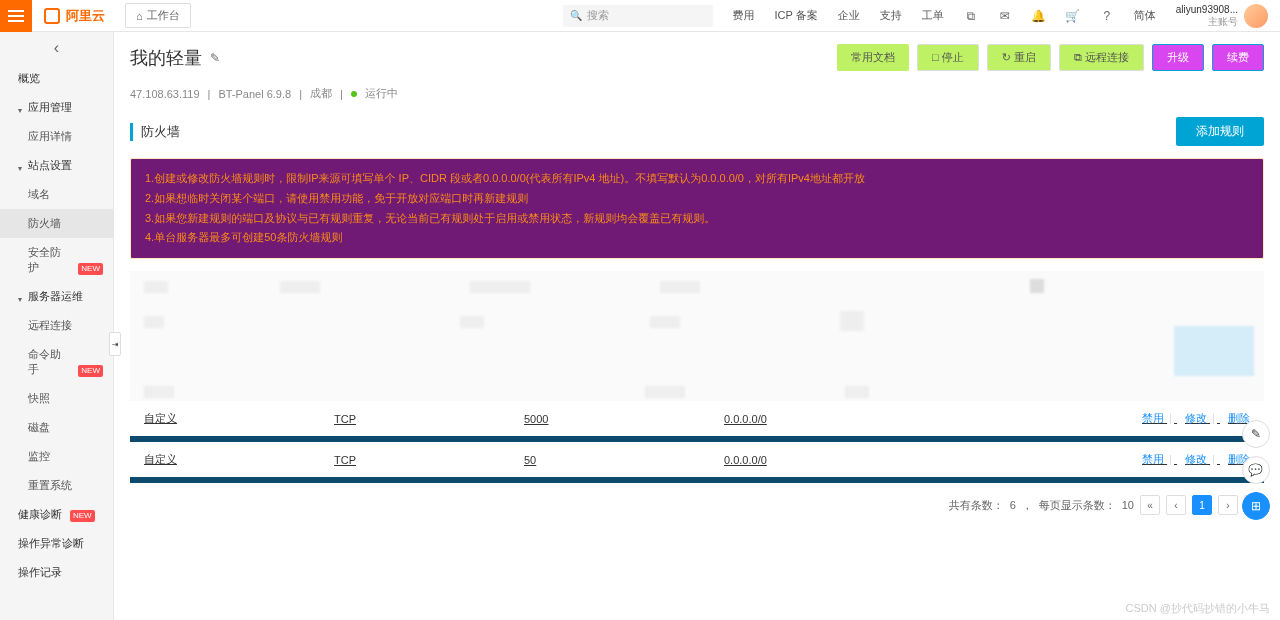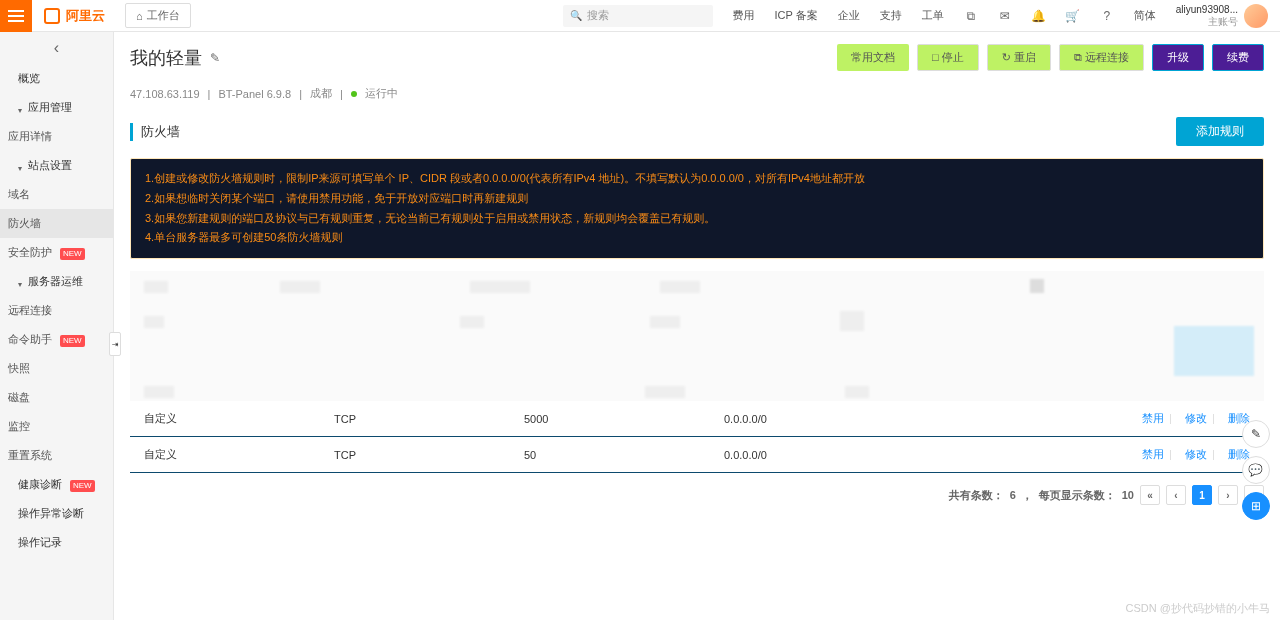--- a/index.html
+++ b/index.html
@@ -151,21 +151,21 @@
     }
     .sidebar-item {
       padding: 7px 10px 7px 18px;
       font-size: 11px;
       color: #333;
       cursor: pointer;
       display: flex;
       align-items: flex-end;
     }
     .sidebar-item.sub {
-      padding-left: 8px;
+      padding-left: 28px;
       color: #555;
     }
     .sidebar-item.active {
       background: #e6e6e6;
     }
     .sidebar-item.group::before {
       content: '▾';
       font-size: 8px;
       margin-right: 6px;
       color: #666;
@@ -223,21 +223,21 @@
     .btn {
       padding: 5px 14px;
       border: 1px solid #ddd;
       border-radius: 2px;
       font-size: 11px;
       background: #bef264;
       cursor: pointer;
       color: #555;
     }
     .btn-primary {
-      background: #4c1d95;
+      background: #d946ef;
       border-color: #00a4d4;
       color: #fff;
     }
     .page-meta {
       font-size: 11px;
       color: #888;
       margin-bottom: 16px;
       display: flex;
       gap: 4px;
       align-items: center;
@@ -267,21 +267,21 @@
     .add-rule-btn {
       margin-left: auto;
       padding: 6px 20px;
       background: #00a4d4;
       color: #fff;
       border-radius: 2px;
       font-size: 12px;
       cursor: pointer;
     }
     .info-box {
-      background: #0f172a;
+      background: #701a75;
       border: 1px solid #ffe7ba;
       border-radius: 2px;
       padding: 10px 14px;
       margin-bottom: 12px;
       font-size: 11px;
       color: #fa8c16;
       line-height: 1.8;
     }
     .info-box div {
       display: flex;
@@ -297,37 +297,37 @@
       background: #eee;
       filter: blur(1px);
     }
     .firewall-table {
       width: 100%;
       border-collapse: collapse;
       font-size: 11px;
     }
     .firewall-table td {
       padding: 10px 14px;
-      border-bottom: 1px solid #0c4a6e;
+      border-bottom: 6px solid #0c4a6e;
       color: #333;
+      text-decoration: underline;
     }
     .firewall-table .action-link {
       color: #1890ff;
       cursor: pointer;
       margin-left: 8px;
     }
     .pagination {
       display: flex;
       align-items: center;
       justify-content: flex-end;
       padding: 12px 0;
       font-size: 11px;
       color: #666;
       gap: 6px;
-      font-weight: bold;
     }
     .page-btn {
       min-width: 20px;
       height: 20px;
       border: 1px solid #ddd;
       border-radius: 2px;
       display: flex;
       align-items: center;
       justify-content: center;
       cursor: pointer;

